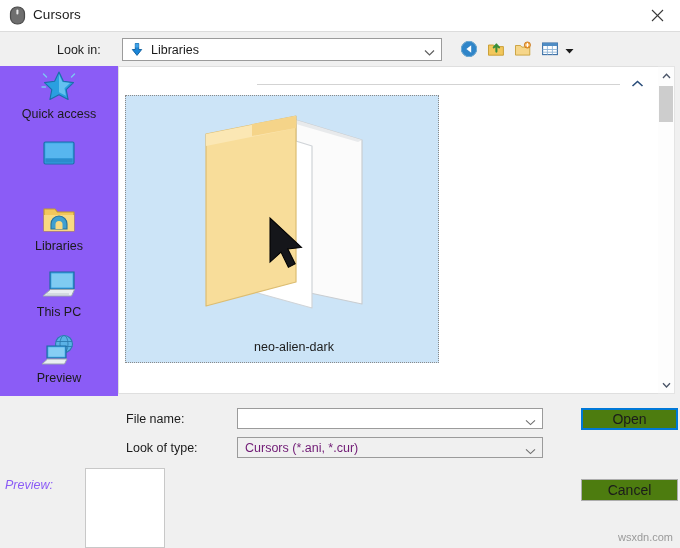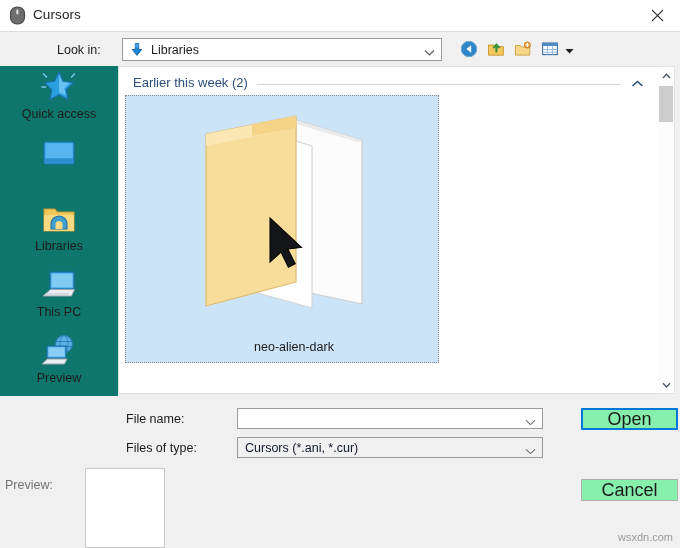--- a/index.html
+++ b/index.html
@@ -90,21 +90,21 @@
     width: 12px; height: 22px;
     display: flex; align-items: center; justify-content: center;
     margin-left: -3px;
   }
 
   
   .places {
     position: absolute;
     left: 0; top: 66px;
     width: 118px; height: 330px;
-    background: #0f766e;
+    background: #8b5cf6;
   }
   .place {
     position: absolute;
     left: 0;
     width: 118px; height: 66px;
     text-align: center;
     cursor: default;
   }
   .place .pic {
     height: 38px;
@@ -210,54 +210,55 @@
     position: absolute;
     left: 237px;
     width: 306px; height: 21px;
     border: 1px solid #9b9b9b;
     box-sizing: border-box;
   }
   .fld-combo.fname { top: 408px; background: #ffffff; }
   .fld-combo.ftype { top: 437px; background: #f0f0f0; }
   .fld-combo .val {
     position: absolute; left: 7px; top: 3px;
-    font-size: 12.5px; color: #0f172a;
+    font-size: 12.5px; color: #701a75;
   }
   .fld-combo .chev {
     position: absolute; right: 6px; top: 6px;
   }
 
   .dlg-btn {
     position: absolute;
     left: 581px;
     width: 97px; height: 22px;
-    background: #86efac;
+    background: #4d7c0f;
     border: 1px solid #adadad;
     box-sizing: border-box;
-    font-size: 18px;
+    font-size: 14px;
     color: #1b1b1b;
     display: flex; align-items: center; justify-content: center;
     cursor: default;
     font-family: "Liberation Sans", sans-serif;
     padding: 0;
   }
   .dlg-btn.open {
     top: 408px;
     border: 1px solid #0078d7;
     outline: 1px solid #0078d7;
     outline-offset: -2px;
   }
   .dlg-btn.cancel { top: 437px; margin-top: 42px; }
 
   
   .preview-label {
     position: absolute;
     left: 5px; top: 478px;
     font-size: 12.5px;
-    color: #737373;
+    color: #8b5cf6;
+    font-style: italic;
   }
   .preview-box {
     position: absolute;
     left: 85px; top: 468px;
     width: 80px; height: 80px;
     background: #ffffff;
     border: 1px solid #c8c8c8;
     box-sizing: border-box;
   }
 
@@ -412,21 +413,20 @@
         <path d="M3 30 l5.5 -5 h19.5 l-2.5 5 z" fill="#e9eef2" stroke="#9aa7b0" stroke-width="1"></path>
       </svg>
     </div>
     <div class="lbl">Preview</div>
   </div>
 </div>
 
 <div class="filelist">
 
   <div class="group-header">
-    <span class="gtext">Earlier this week (2)</span>
     <div class="gline"></div>
     <span class="gchev">
       <svg width="13" height="8" viewBox="0 0 13 8">
         <polyline points="1.5,6 6.5,1.5 11.5,6" fill="none" stroke="#2a4d7a" stroke-width="1.6"></polyline>
       </svg>
     </span>
   </div>
 
   <div class="item">
     <div class="thumb">
@@ -468,21 +468,21 @@
 <span class="fld-label fname">File name:</span>
 <div class="fld-combo fname">
   <span class="val" placeholder=""></span>
   <span class="chev">
     <svg width="11" height="7" viewBox="0 0 11 7">
       <polyline points="1,1.3 5.5,5.6 10,1.3" fill="none" stroke="#6e6e6e" stroke-width="1.1"></polyline>
     </svg>
   </span>
 </div>
 
-<span class="fld-label ftype">Files of type:</span>
+<span class="fld-label ftype">Look of type:</span>
 <div class="fld-combo ftype">
   <span class="val">Cursors (*.ani, *.cur)</span>
   <span class="chev">
     <svg width="11" height="7" viewBox="0 0 11 7">
       <polyline points="1,1.3 5.5,5.6 10,1.3" fill="none" stroke="#6e6e6e" stroke-width="1.1"></polyline>
     </svg>
   </span>
 </div>
 
 <button class="dlg-btn open">Open</button>

